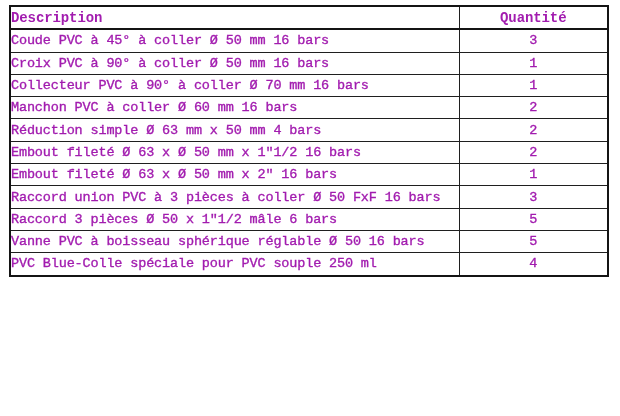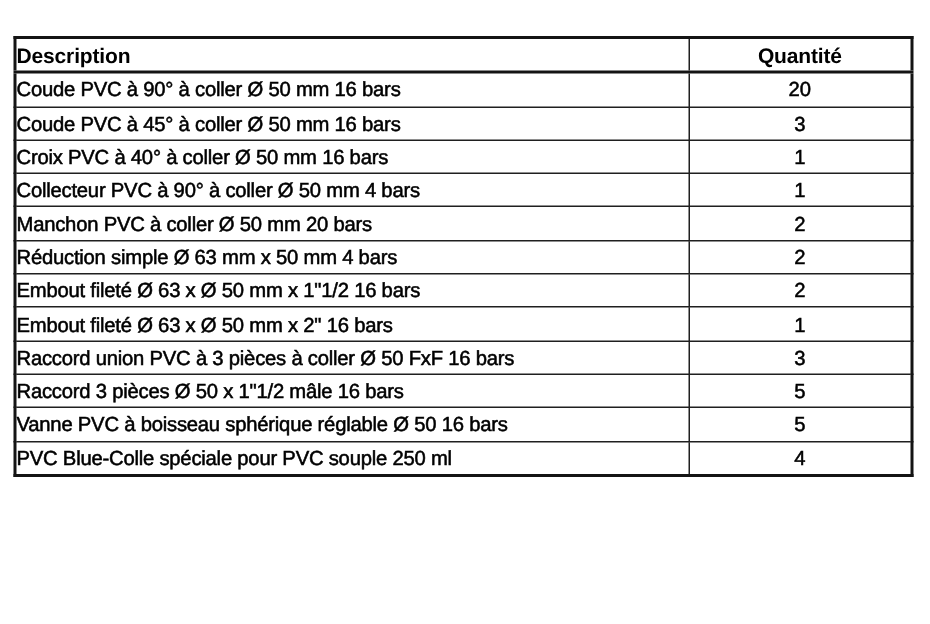--- a/index.html
+++ b/index.html
@@ -13,25 +13,26 @@
   }
   .page {
     position: relative;
     width: 620px;
     height: 416px;
     background: #ffffff;
   }
   table.parts {
     position: absolute;
     left: 9px;
-    top: 24px;
+    top: 5px;
     width: 598px;
     border-collapse: collapse;
     table-layout: fixed;
-    color: #000000;
+    color: #a21caf;
+    font-family: Liberation Mono, monospace;
   }
   table.parts col.c-desc { width: 449px; }
   table.parts col.c-qty  { width: 149px; }
   table.parts th,
   table.parts td {
     border: 1.5px solid #1f1f1f;
     height: 21.3px;
     padding: 0;
     vertical-align: middle;
     overflow: hidden;
@@ -80,43 +81,39 @@
       <col class="c-desc">
       <col class="c-qty">
     </colgroup>
     <thead>
       <tr>
         <th class="h-desc">Description</th>
         <th class="h-qty">Quantité</th>
       </tr>
     </thead>
     <tbody id="table-body">
-  <tr>
-    <td class="desc">Coude PVC à 90° à coller Ø 50 mm 16 bars</td>
-    <td class="qty">20</td>
-  </tr>
 
   <tr>
     <td class="desc">Coude PVC à 45° à coller Ø 50 mm 16 bars</td>
     <td class="qty">3</td>
   </tr>
 
 
   <tr>
-    <td class="desc">Croix PVC à 40° à coller Ø 50 mm 16 bars</td>
+    <td class="desc">Croix PVC à 90° à coller Ø 50 mm 16 bars</td>
     <td class="qty">1</td>
   </tr>
 
   <tr>
-    <td class="desc">Collecteur PVC à 90° à coller Ø 50 mm 4 bars</td>
+    <td class="desc">Collecteur PVC à 90° à coller Ø 70 mm 16 bars</td>
     <td class="qty">1</td>
   </tr>
 
   <tr>
-    <td class="desc">Manchon PVC à coller Ø 50 mm 20 bars</td>
+    <td class="desc">Manchon PVC à coller Ø 60 mm 16 bars</td>
     <td class="qty">2</td>
   </tr>
 
   <tr>
     <td class="desc">Réduction simple Ø 63 mm x 50 mm 4 bars</td>
     <td class="qty">2</td>
   </tr>
 
   <tr>
     <td class="desc">Embout fileté Ø 63 x Ø 50 mm x 1"1/2 16 bars</td>
@@ -127,21 +124,21 @@
     <td class="desc">Embout fileté Ø 63 x Ø 50 mm x 2" 16 bars</td>
     <td class="qty">1</td>
   </tr>
 
   <tr>
     <td class="desc">Raccord union PVC à 3 pièces à coller Ø 50 FxF 16 bars</td>
     <td class="qty">3</td>
   </tr>
 
   <tr>
-    <td class="desc">Raccord 3 pièces Ø 50 x 1"1/2 mâle 16 bars</td>
+    <td class="desc">Raccord 3 pièces Ø 50 x 1"1/2 mâle 6 bars</td>
     <td class="qty">5</td>
   </tr>
 
   <tr>
     <td class="desc">Vanne PVC à boisseau sphérique réglable Ø 50 16 bars</td>
     <td class="qty">5</td>
   </tr>
 
 
 

